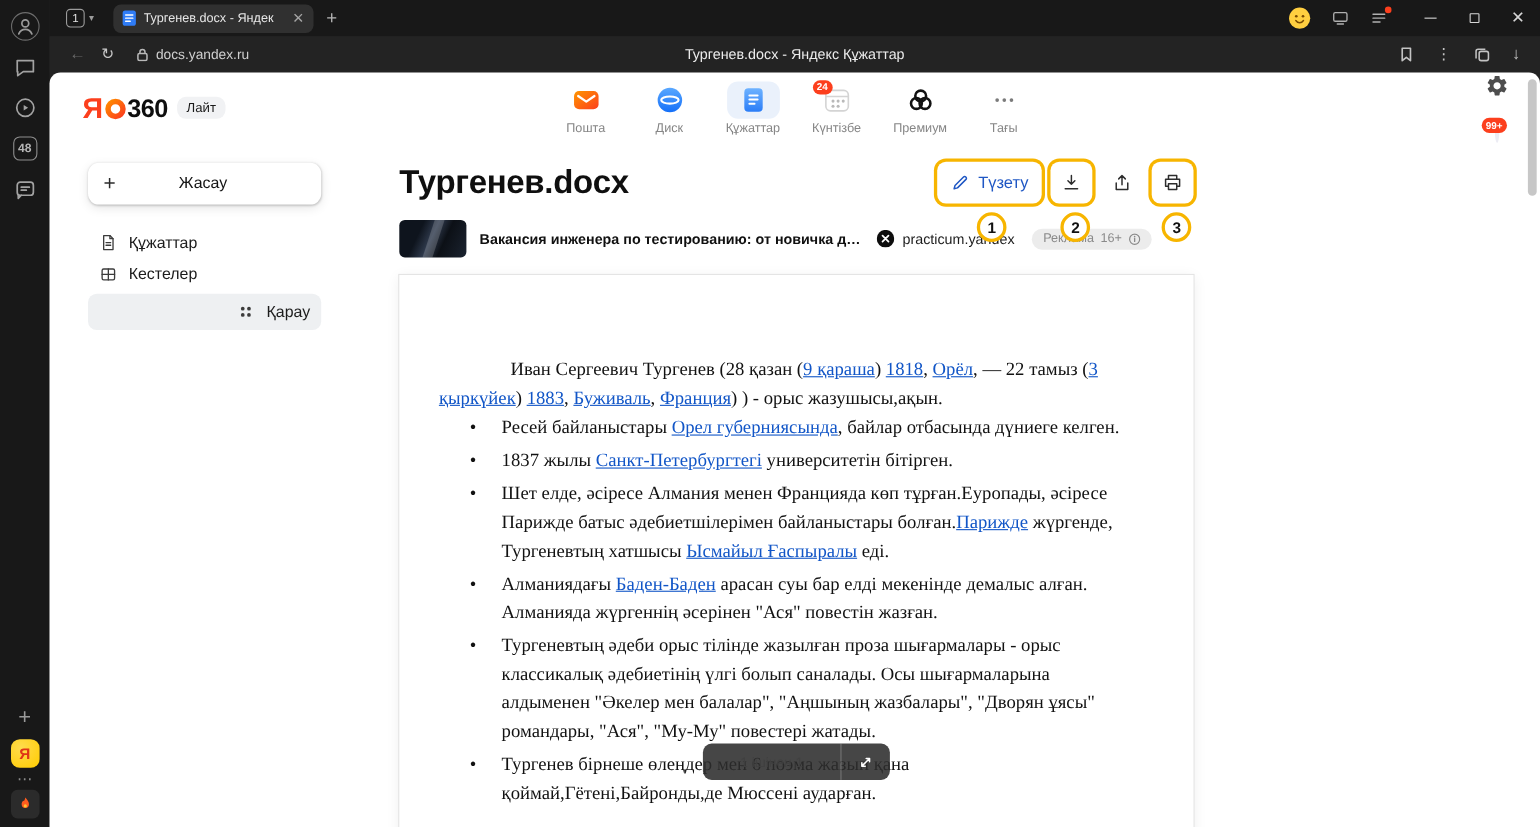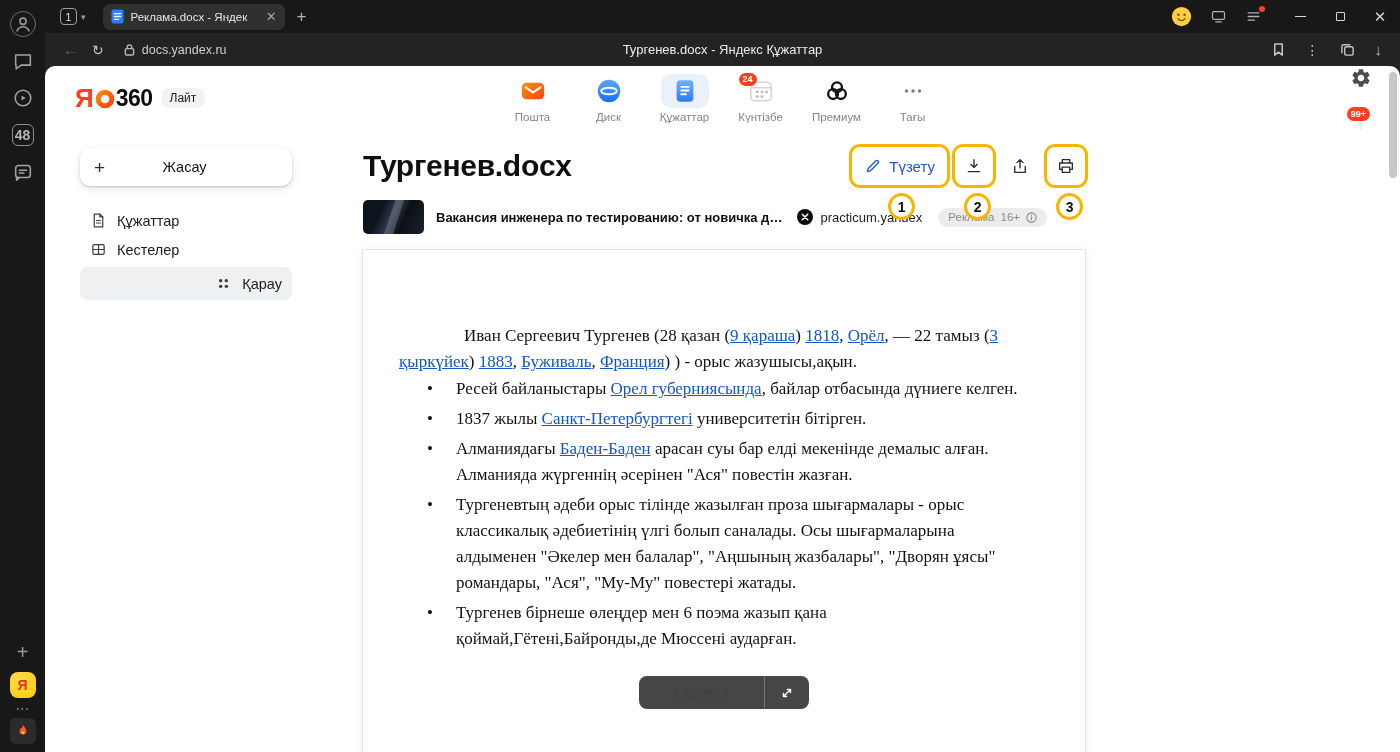--- a/index.html
+++ b/index.html
@@ -8,21 +8,21 @@
   body { font-family:"Liberation Sans","DejaVu Sans",sans-serif; background:#1a1a1a; cursor:default; }
   button { font-family:inherit; cursor:pointer; }
 
   .screen { position:relative; width:1400px; height:752px; display:flex; }
 
   
   .side-strip { width:45px; background:#181818; display:flex; flex-direction:column; align-items:center; padding:11px 0 8px; flex-shrink:0; }
   .strip-ic { width:26px; height:26px; margin-bottom:11px; display:flex; align-items:center; justify-content:center; color:#a2a2a2; }
   .strip-ic svg { width:22px; height:22px; }
   .strip-avatar { width:26px; height:26px; border-radius:50%; border:1.5px solid #6d6d6d; display:flex; align-items:center; justify-content:center; }
-  .app48 { width:22px; height:22px; border:1.5px solid #8e8e8e; border-radius:6px; font-size:14px; font-weight:700; color:#b5b5b5; display:flex; align-items:center; justify-content:center; }
+  .app48 { width:22px; height:22px; border:1.5px solid #8e8e8e; border-radius:6px; font-size:11px; font-weight:700; color:#b5b5b5; display:flex; align-items:center; justify-content:center; }
   .strip-bottom { margin-top:auto; display:flex; flex-direction:column; align-items:center; }
   .strip-plus { color:#9a9a9a; font-size:20px; line-height:1; margin-bottom:10px; }
   .ya-logo-tile { width:26px; height:26px; border-radius:8px; background:radial-gradient(circle at 35% 30%, #ffdb4d, #fc0); display:flex; align-items:center; justify-content:center; color:#e03616; font-weight:800; font-size:14px; margin-bottom:5px; }
   .strip-dots { color:#8a8a8a; font-size:14px; line-height:10px; margin-bottom:5px; }
   .flame-tile { width:26px; height:26px; border-radius:6px; background:#2b2b2b; display:flex; align-items:center; justify-content:center; }
   .flame-tile svg { width:16px; height:16px; }
 
   
   .right-col { flex:1; display:flex; flex-direction:column; background:#232323; }
 
@@ -189,21 +189,21 @@
     <div class="tab-bar">
       <div class="tab-counter">
         <span class="tab-counter-box">1</span>
         <span class="tab-counter-caret">▾</span>
       </div>
       <div class="tab">
         <svg class="tab-fav" viewBox="0 0 14 16">
             <rect x="0.5" y="0.5" width="13" height="15" rx="2.5" fill="#2f7cf6"></rect>
             <path d="M3.5 5h7M3.5 8h7M3.5 11h4.5" stroke="#fff" stroke-width="1.4" stroke-linecap="round"></path>
           </svg>
-        <span class="tab-title">Реклама.docx - Яндек</span>
+        <span class="tab-title">Тургенев.docx - Яндек</span>
         <span class="tab-close">✕</span>
       </div>
       <div class="new-tab">+</div>
       <div class="tabbar-right">
         <svg class="smiley" viewBox="0 0 24 24">
             <circle cx="12" cy="12" r="11" fill="#ffcf40"></circle>
             <circle cx="8.5" cy="10" r="1.4" fill="#7a4b00"></circle>
             <circle cx="15.5" cy="10" r="1.4" fill="#7a4b00"></circle>
             <path d="M8 14.5c1.2 1.6 2.5 2.3 4 2.3s2.8-.7 4-2.3" fill="none" stroke="#7a4b00" stroke-width="1.5" stroke-linecap="round"></path>
           </svg>
@@ -459,20 +459,21 @@
                   </svg>
               </div>
             </div>
 
             <div class="doc-page">
               <div class="doc-body">
                   <p class="doc-intro"><span class="b">Иван Сергеевич Тургенев</span><span> (28 қазан (</span><a class="doc-link">9 қараша</a><span>) </span><a class="doc-link">1818</a><span>, </span><a class="doc-link">Орёл</a><span>, — 22 тамыз (</span><a class="doc-link">3 қыркүйек</a><span>) </span><a class="doc-link">1883</a><span>, </span><a class="doc-link">Буживаль</a><span>, </span><a class="doc-link">Франция</a><span>) ) - орыс жазушысы,ақын.</span></p>
                   <ul class="doc-list">
                     <li><span>Ресей байланыстары </span><a class="doc-link">Орел губерниясында</a><span>, байлар отбасында дүниеге келген.</span></li>
                     <li><span>1837 жылы </span><a class="doc-link">Санкт-Петербургтегі</a><span> университетін бітірген.</span></li>
+                    <li><span>Шет елде, әсіресе Алмания менен Францияда көп тұрған.Еуропады, әсіресе Парижде батыс әдебиетшілерімен байланыстары болған.</span><a class="doc-link">Парижде</a><span> жүргенде, Тургеневтың хатшысы </span><a class="doc-link">Ысмайыл Ғаспыралы</a><span> еді.</span></li>
                     <li><span>Алманиядағы </span><a class="doc-link">Баден-Баден</a><span> арасан суы бар елді мекенінде демалыс алған. Алманияда жүргеннің әсерінен "Ася" повестін жазған.</span></li>
                     <li><span>Тургеневтың әдеби орыс тілінде жазылған проза шығармалары - орыс классикалық әдебиетінің үлгі болып саналады. Осы шығармаларына алдыменен "Әкелер мен балалар", "Аңшының жазбалары", "Дворян ұясы" романдары, "Ася", "Му-Му" повестері жатады.</span></li>
                     <li><span>Тургенев бірнеше өлеңдер мен 6 поэма жазып қана қоймай,Гётені,Байронды,де Мюссені аударған.</span></li>
                   </ul>
                 </div>
             </div>
 
             <div class="page-indicator">
               <span class="pi-label">1 ішінен 1</span>
               <span class="pi-div"></span>

